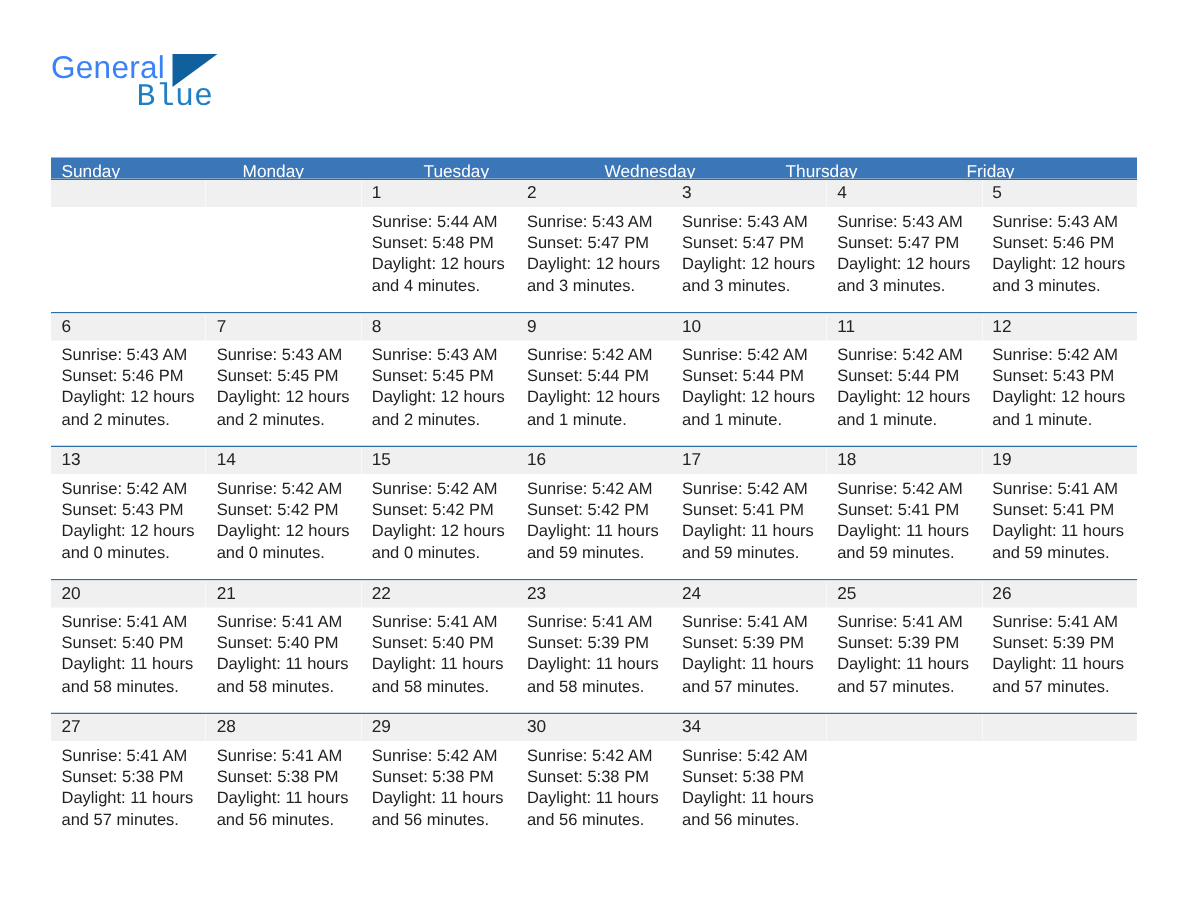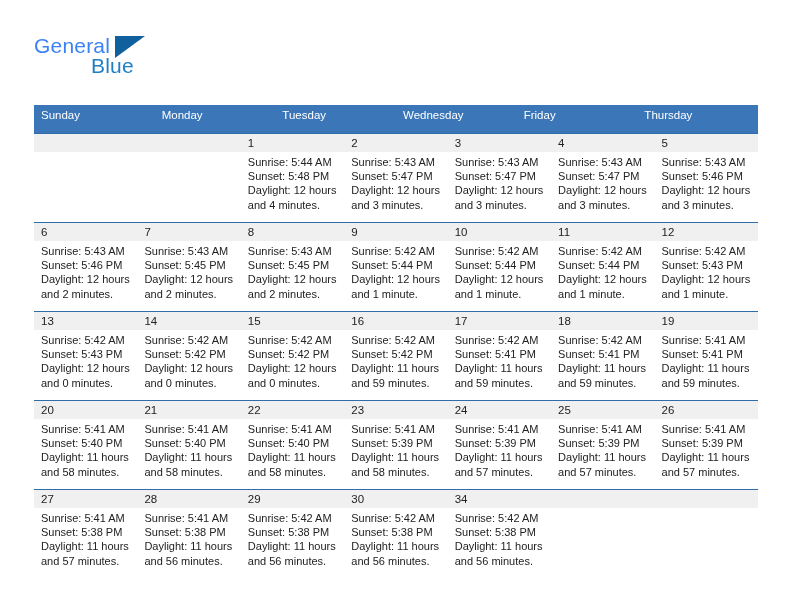--- a/index.html
+++ b/index.html
@@ -42,21 +42,21 @@
     letter-spacing: 0.2px;
     color: #3b82f6;
     font-family: "Liberation Sans", sans-serif;
   }
   .logo-blue {
     position: absolute;
     left: 57px; top: 20px;
     font-size: 21px;
     letter-spacing: 0.2px;
     color: #1f7fc4;
-    font-family: Liberation Sans, sans-serif;
+    font-family: Liberation Mono, monospace;
   }
   .logo-tri {
     position: absolute;
     left: 81px;
     top: 2px;
     width: 0; height: 0;
     border-left: 30px solid #11609e;
     border-bottom: 22px solid transparent;
   }
 
@@ -84,21 +84,21 @@
   
   .calendar {
     position: absolute;
     left: 34px;
     top: 105px;
     width: 724px;
   }
   .dow-row {
     display: flex;
     background: #3a76b8;
-    height: 28px;
+    height: 14px;
   }
   .dow-cell {
     flex: 1 1 0;
     color: #ffffff;
     font-size: 11.5px;
     line-height: 20px;
     padding-left: 7px;
     box-sizing: border-box;
     white-space: nowrap;
     overflow: hidden;
@@ -156,22 +156,22 @@
     </div>
 
   </div>
 
   <div class="calendar">
     <div class="dow-row">
       <div class="dow-cell">Sunday</div>
       <div class="dow-cell">Monday</div>
       <div class="dow-cell">Tuesday</div>
       <div class="dow-cell">Wednesday</div>
+      <div class="dow-cell">Thursday</div>
       <div class="dow-cell">Friday</div>
-      <div class="dow-cell">Thursday</div>
     </div>
 
     <div class="week">
       <div class="day empty">
         <div class="day-num-band"></div>
         <div class="day-info">
           <div></div>
           <div></div>
           <div></div>
           <div></div>

